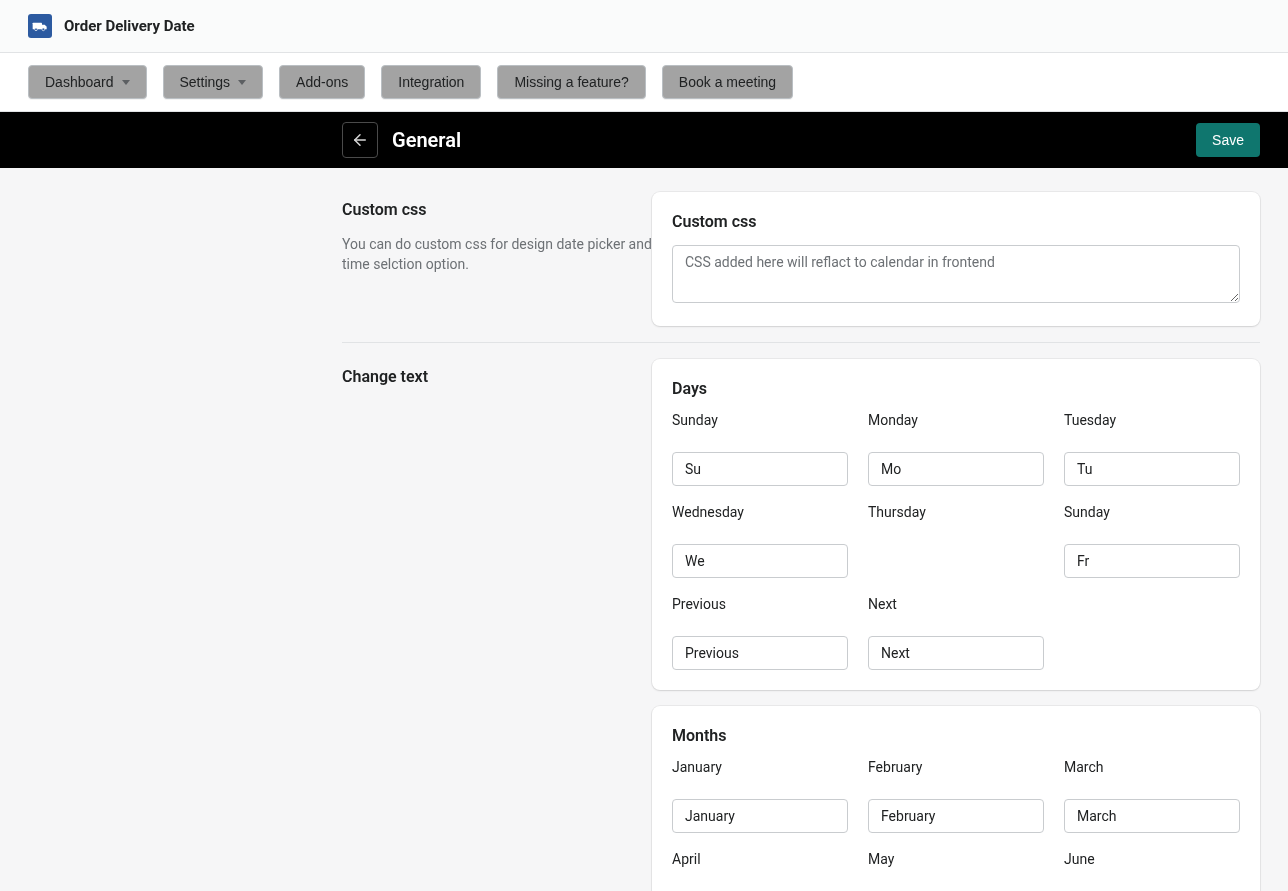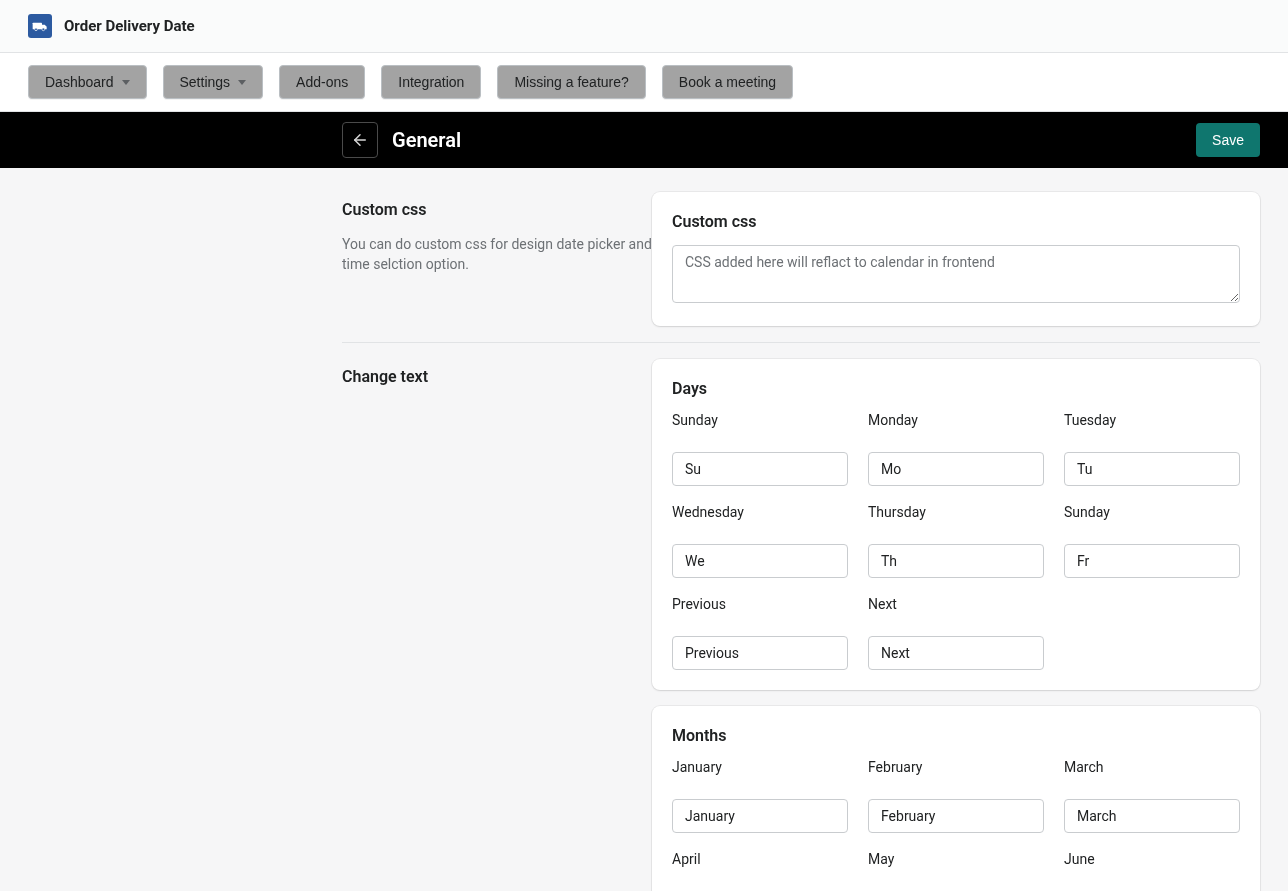--- a/index.html
+++ b/index.html
@@ -270,21 +270,20 @@
           <div>
             <label class="field-label">Tuesday</label>
             <input class="text-input" value="Tu" style="">
           </div>
           <div>
             <label class="field-label">Wednesday</label>
             <input class="text-input" value="We" style="">
           </div>
           <div>
             <label class="field-label">Thursday</label>
-            <input class="text-input" value="Th" style="">
           </div>
           <div>
             <label class="field-label">Sunday</label>
             <input class="text-input" value="Fr" style="">
           </div>
           <div>
             <label class="field-label">Previous</label>
             <input class="text-input" value="Previous" style="">
           </div>
           <div>

